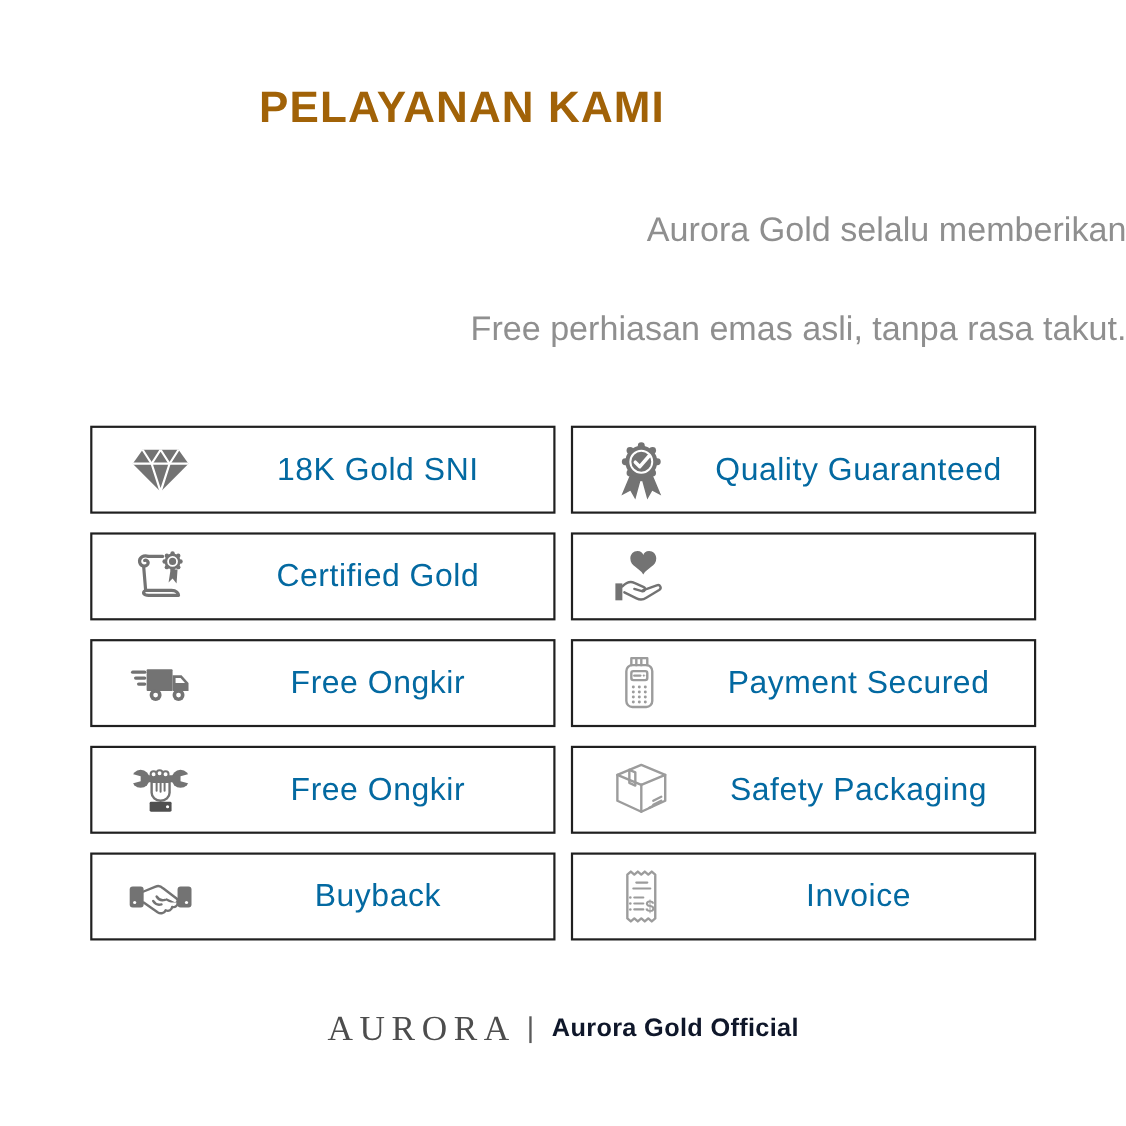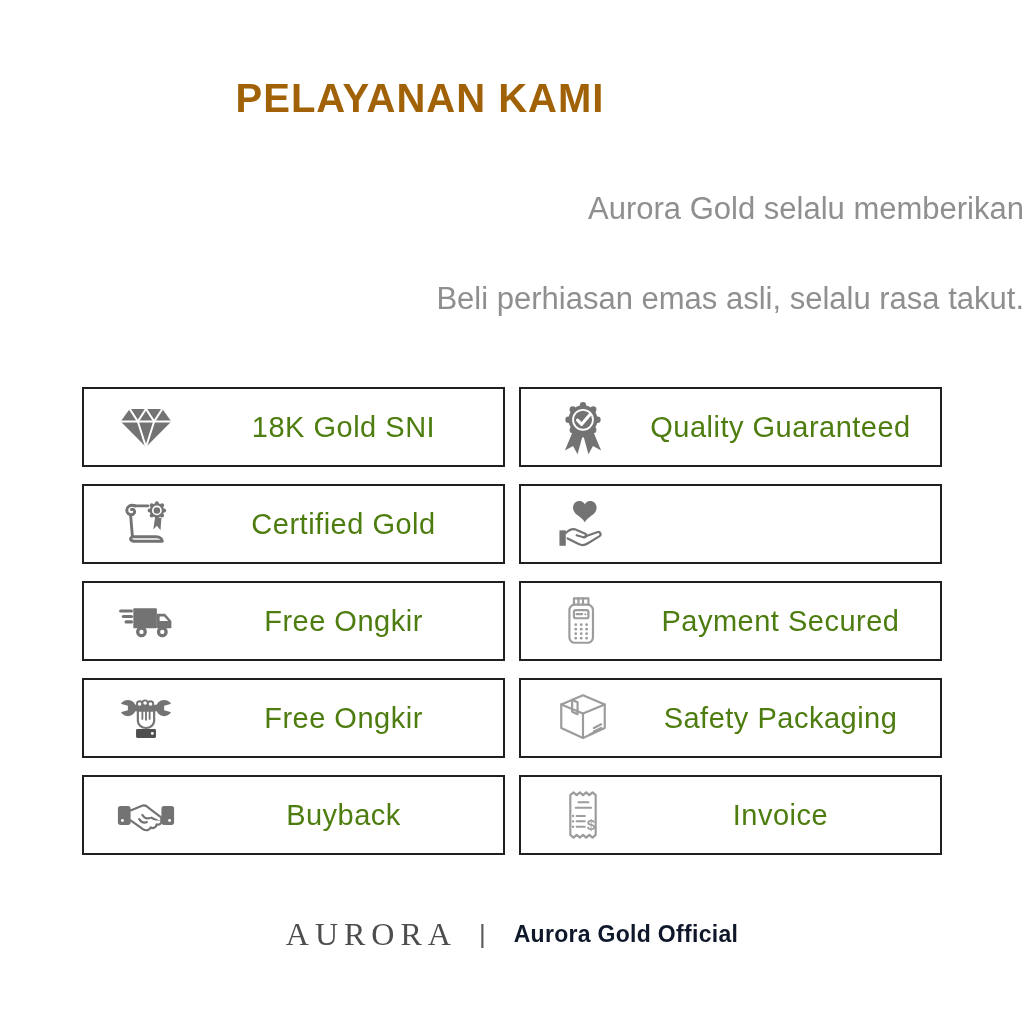--- a/index.html
+++ b/index.html
@@ -29,47 +29,47 @@
   .card{
     border:2px solid #202020;background:#ffffff;
     display:flex;align-items:center;box-sizing:border-box;
   }
   .icon-wrap{
     flex:0 0 96px;display:flex;justify-content:center;align-items:center;
     padding-left:14px;
   }
   .icon-wrap svg{width:58px;height:58px;display:block;}
   .label{
-    flex:1;text-align:center;font-size:29px;color:#4d7c0f;
+    flex:1;text-align:center;font-size:29px;color:#0369a1;
     padding-right:10px;letter-spacing:0.5px;
   }
   .label.tight{font-size:26px;letter-spacing:0;}
 
   .footer{
     position:absolute;top:916px;left:0;width:1024px;
-    display:flex;justify-content:center;align-items:center;gap:28px;
+    display:flex;justify-content:center;align-items:center;gap:16px;
   }
   .brand{
     font-family:"Liberation Serif", serif;font-size:32px;
     letter-spacing:6px;color:#4d4d4d;font-weight:400;
   }
   .divider{font-size:26px;color:#5a5a5a;font-weight:300;margin-left:-6px;}
   .account{font-size:23px;font-weight:700;color:#0f172a;letter-spacing:0.3px;}
 </style>
 </head>
 <body>
 
 <div class="canvas">
 
   <h1 class="title">PELAYANAN KAMI</h1>
 
   <p class="subtitle">
     <span>Aurora Gold selalu memberikan</span><br>
     <br>
-    <span>Beli perhiasan emas asli, selalu rasa takut.</span>
+    <span>Free perhiasan emas asli, tanpa rasa takut.</span>
   </p>
 
   <div class="grid">
 
     <div class="card">
       <span class="icon-wrap">
         <svg viewBox="0 0 64 64">
           <path d="M14 12 h36 l10 14 -28 28 -28 -28 z" fill="#737373"></path>
           <g stroke="#ffffff" stroke-width="2.2" fill="none" stroke-linejoin="round">
             <path d="M4 26 h56"></path>

